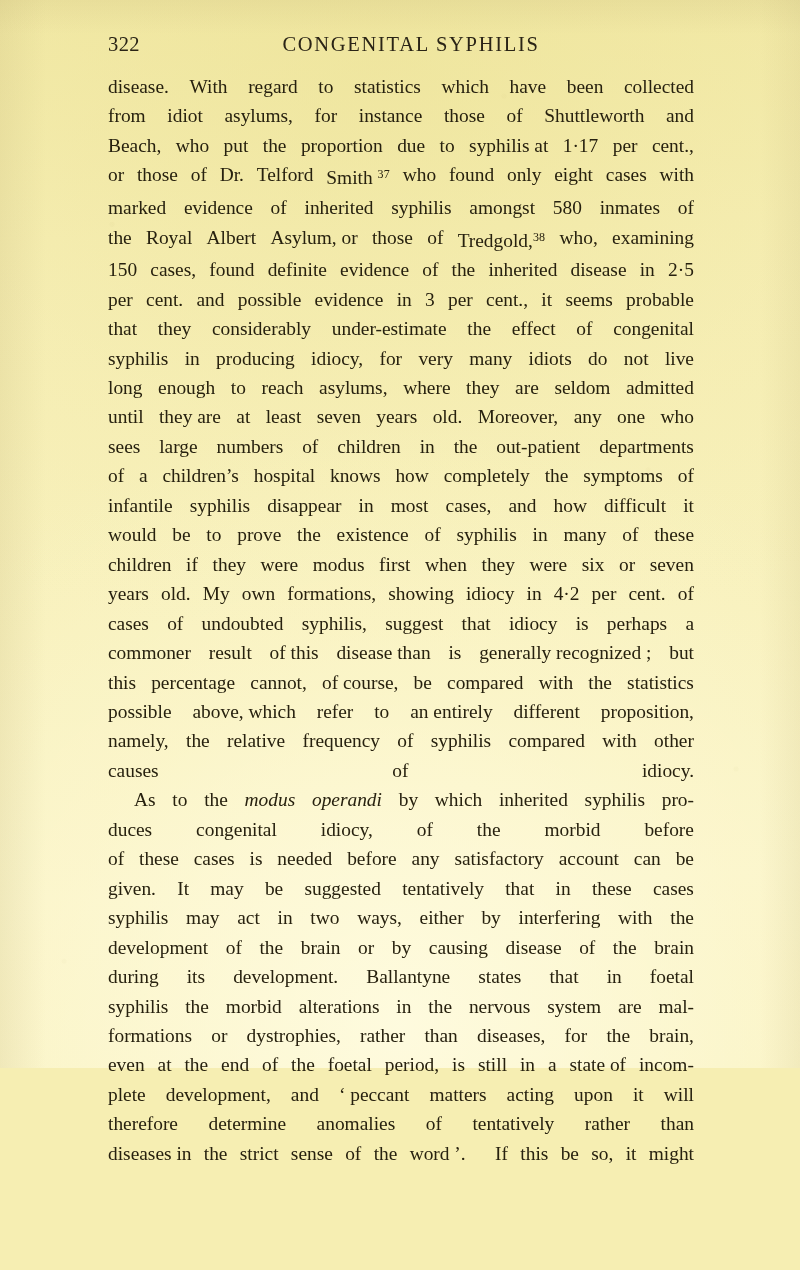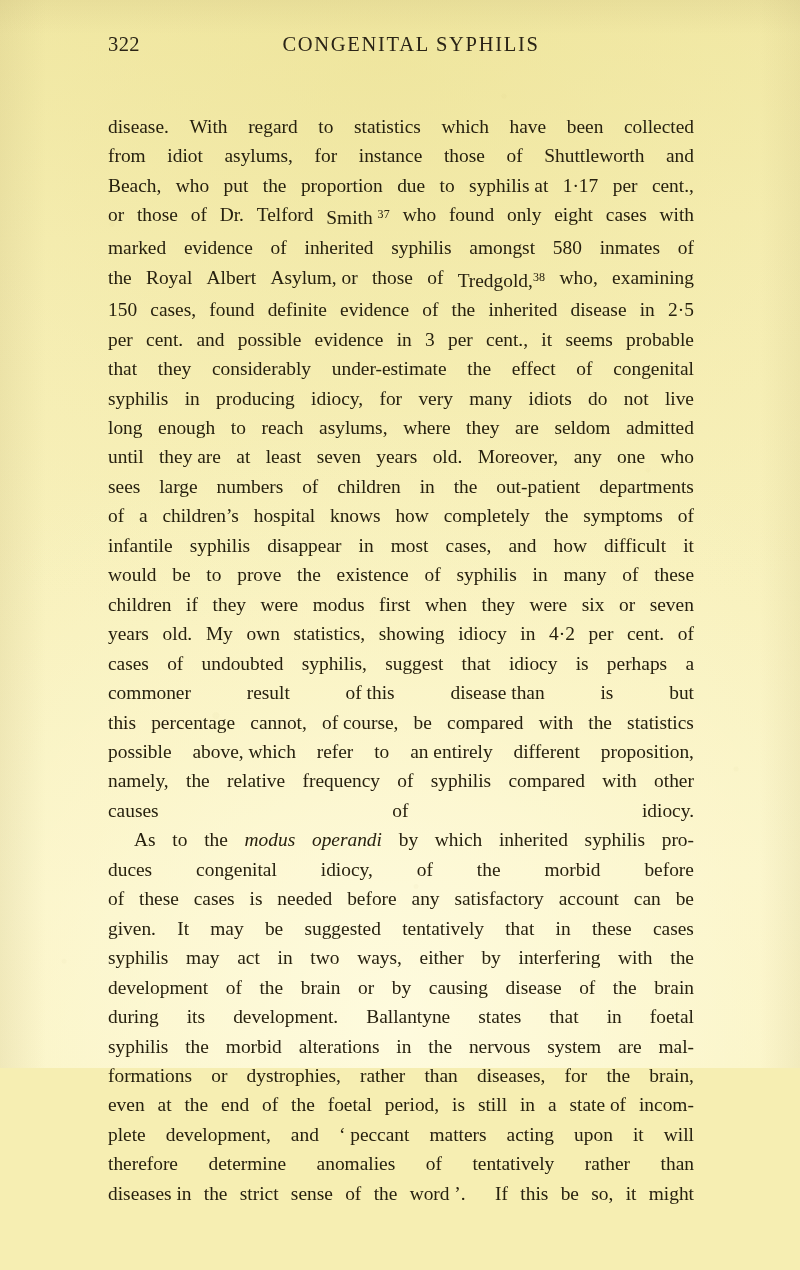--- a/index.html
+++ b/index.html
@@ -83,21 +83,20 @@
   .textblock {
     position: absolute;
     left: 108px;
     top: 72px;
     width: 586px;
     font-size: 19.4px;
     line-height: 29.45px;
     color: #27210f;
     text-align: justify;
     text-justify: inter-word;
-    margin-top: 40px;
   }
   .textblock p {
     margin: 0;
     text-indent: 0;
   }
 
   sup {
     font-size: 0.62em;
     vertical-align: 0.52em;
     letter-spacing: 0.2px;
@@ -336,21 +335,21 @@
           <span>were</span>
           <span>six</span>
           <span>or</span>
           <span>seven</span>
         </span>
       <span class="jline">
           <span>years</span>
           <span>old.</span>
           <span>My</span>
           <span>own</span>
-          <span>statistics,</span>
+          <span>formations,</span>
           <span>showing</span>
           <span>idiocy</span>
           <span>in</span>
           <span>4·2</span>
           <span>per</span>
           <span>cent.</span>
           <span>of</span>
         </span>
       <span class="jline">
           <span>cases</span>
@@ -363,20 +362,21 @@
           <span>is</span>
           <span>perhaps</span>
           <span>a</span>
         </span>
       <span class="jline">
           <span>commoner</span>
           <span>result</span>
           <span>of this</span>
           <span>disease than</span>
           <span>is</span>
+          <span>generally recognized ;</span>
           <span>but</span>
         </span>
       <span class="jline">
           <span>this</span>
           <span>percentage</span>
           <span>cannot,</span>
           <span>of course,</span>
           <span>be</span>
           <span>compared</span>
           <span>with</span>

